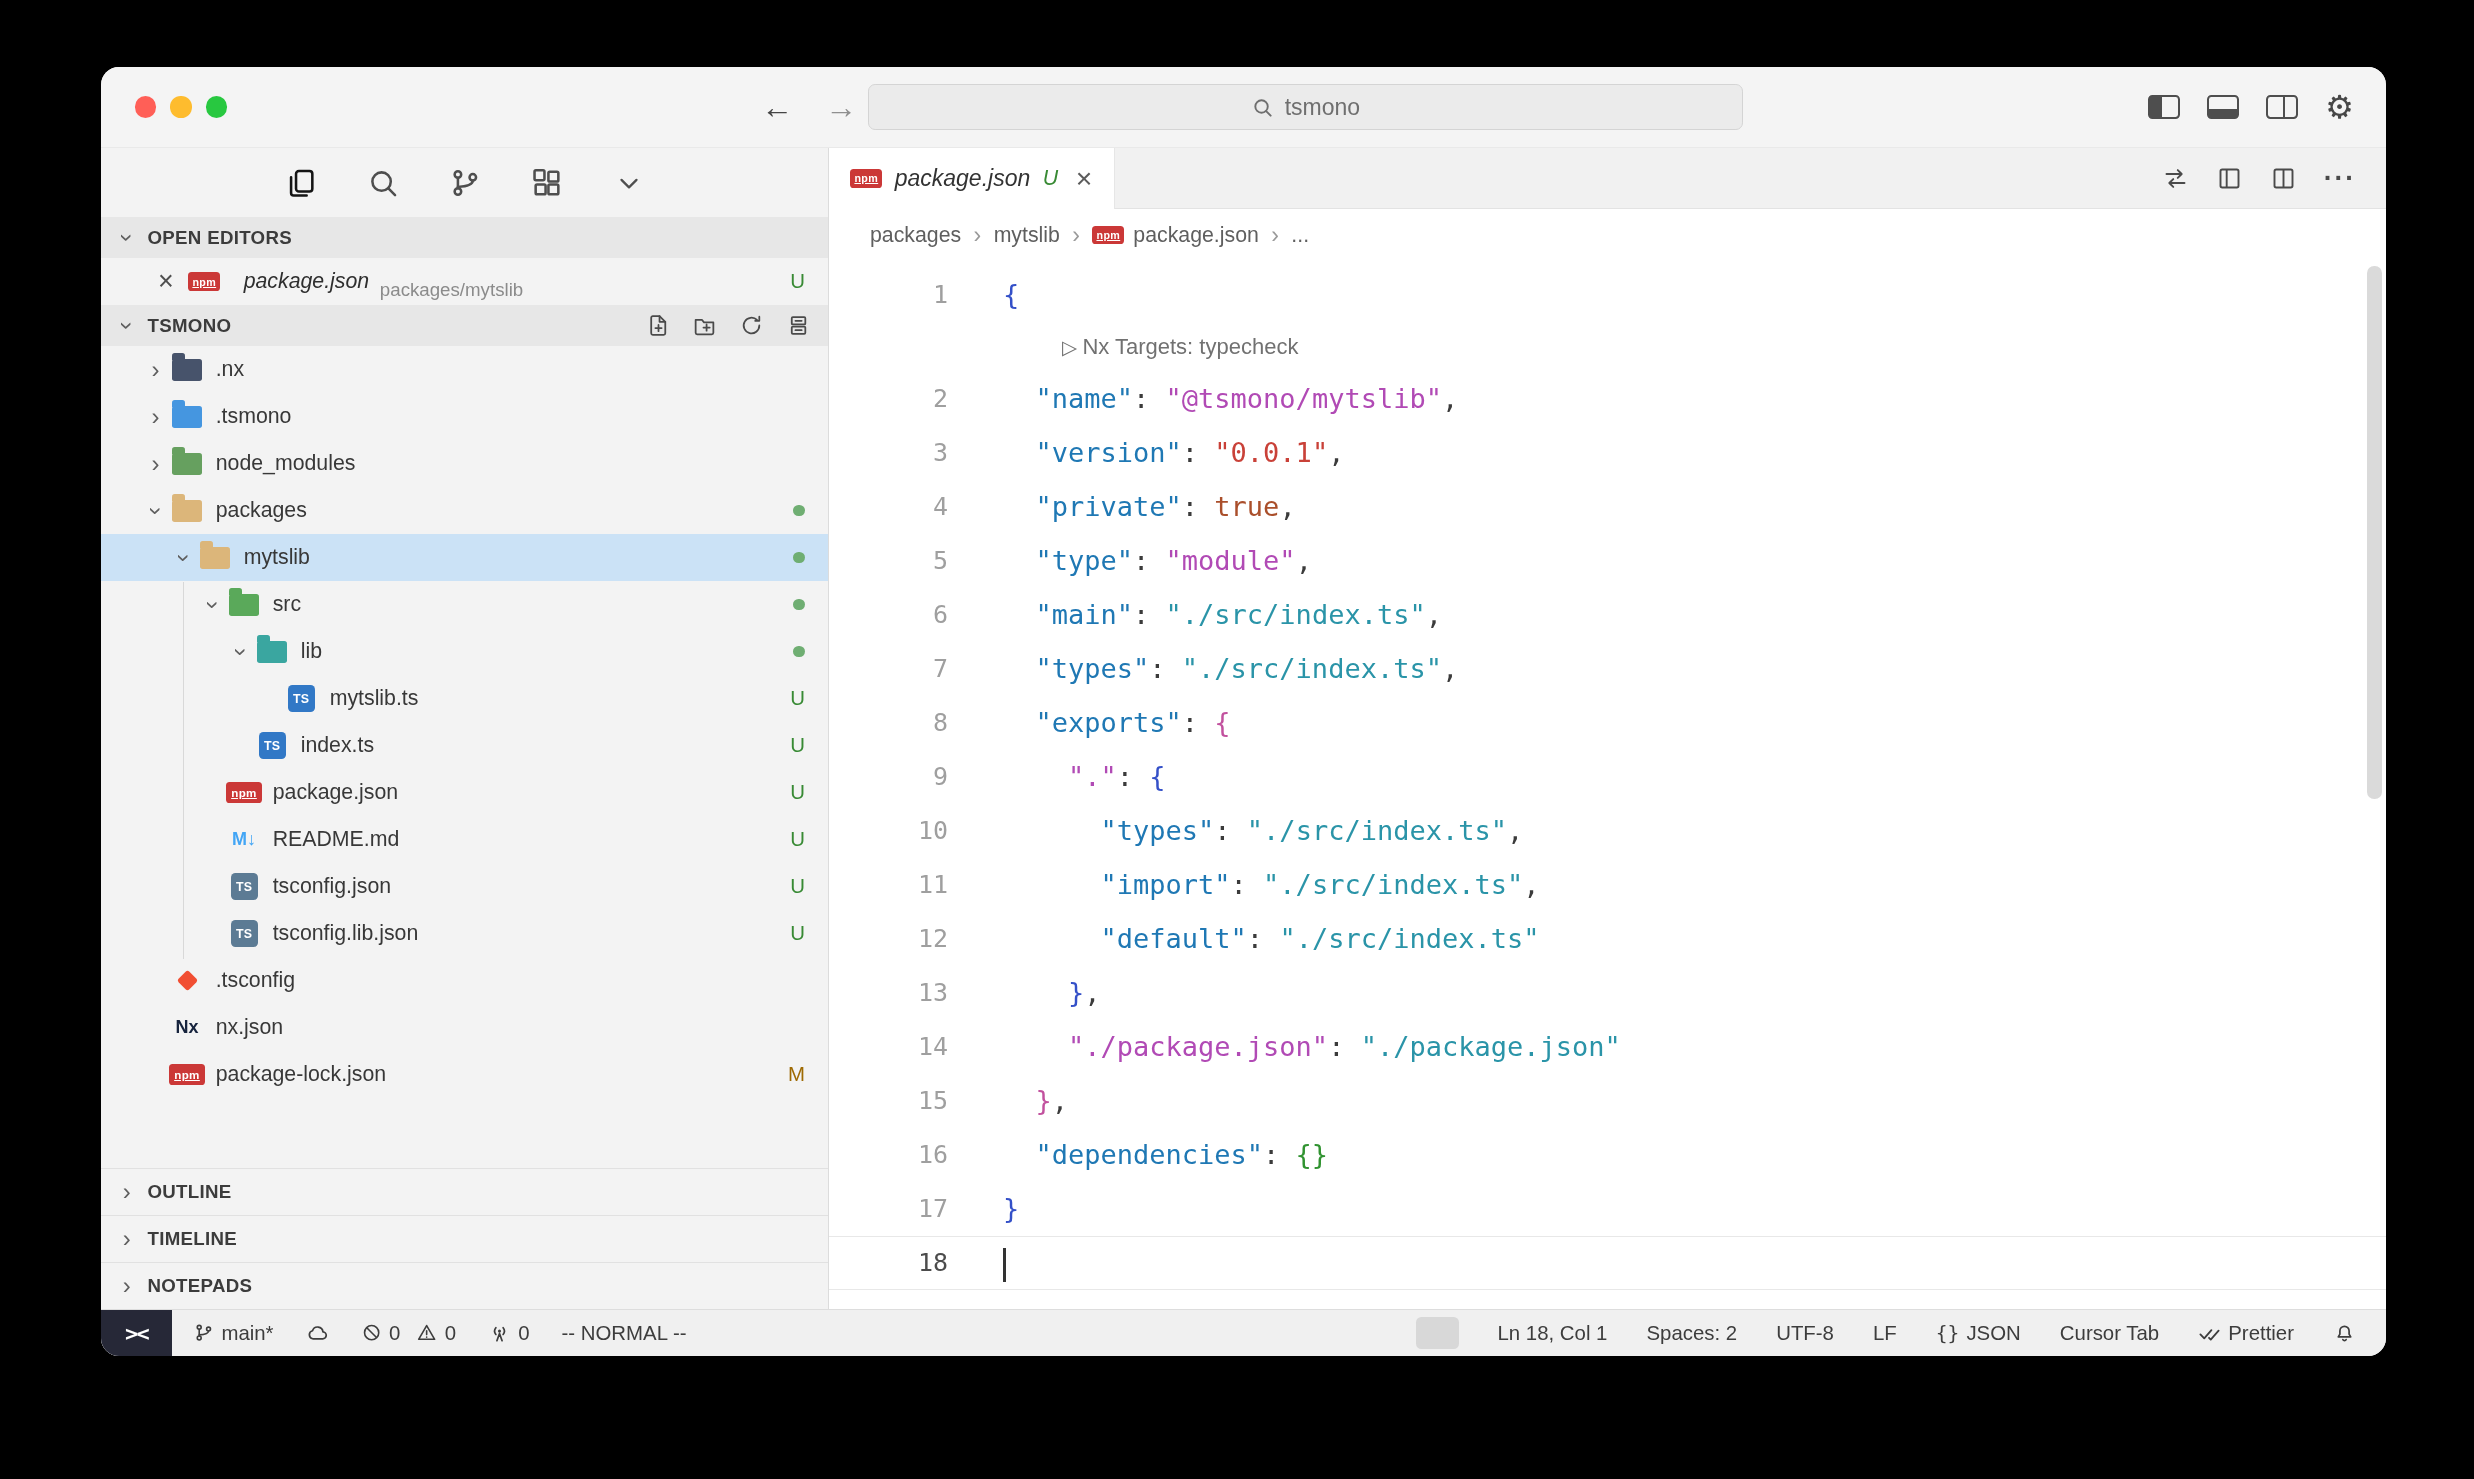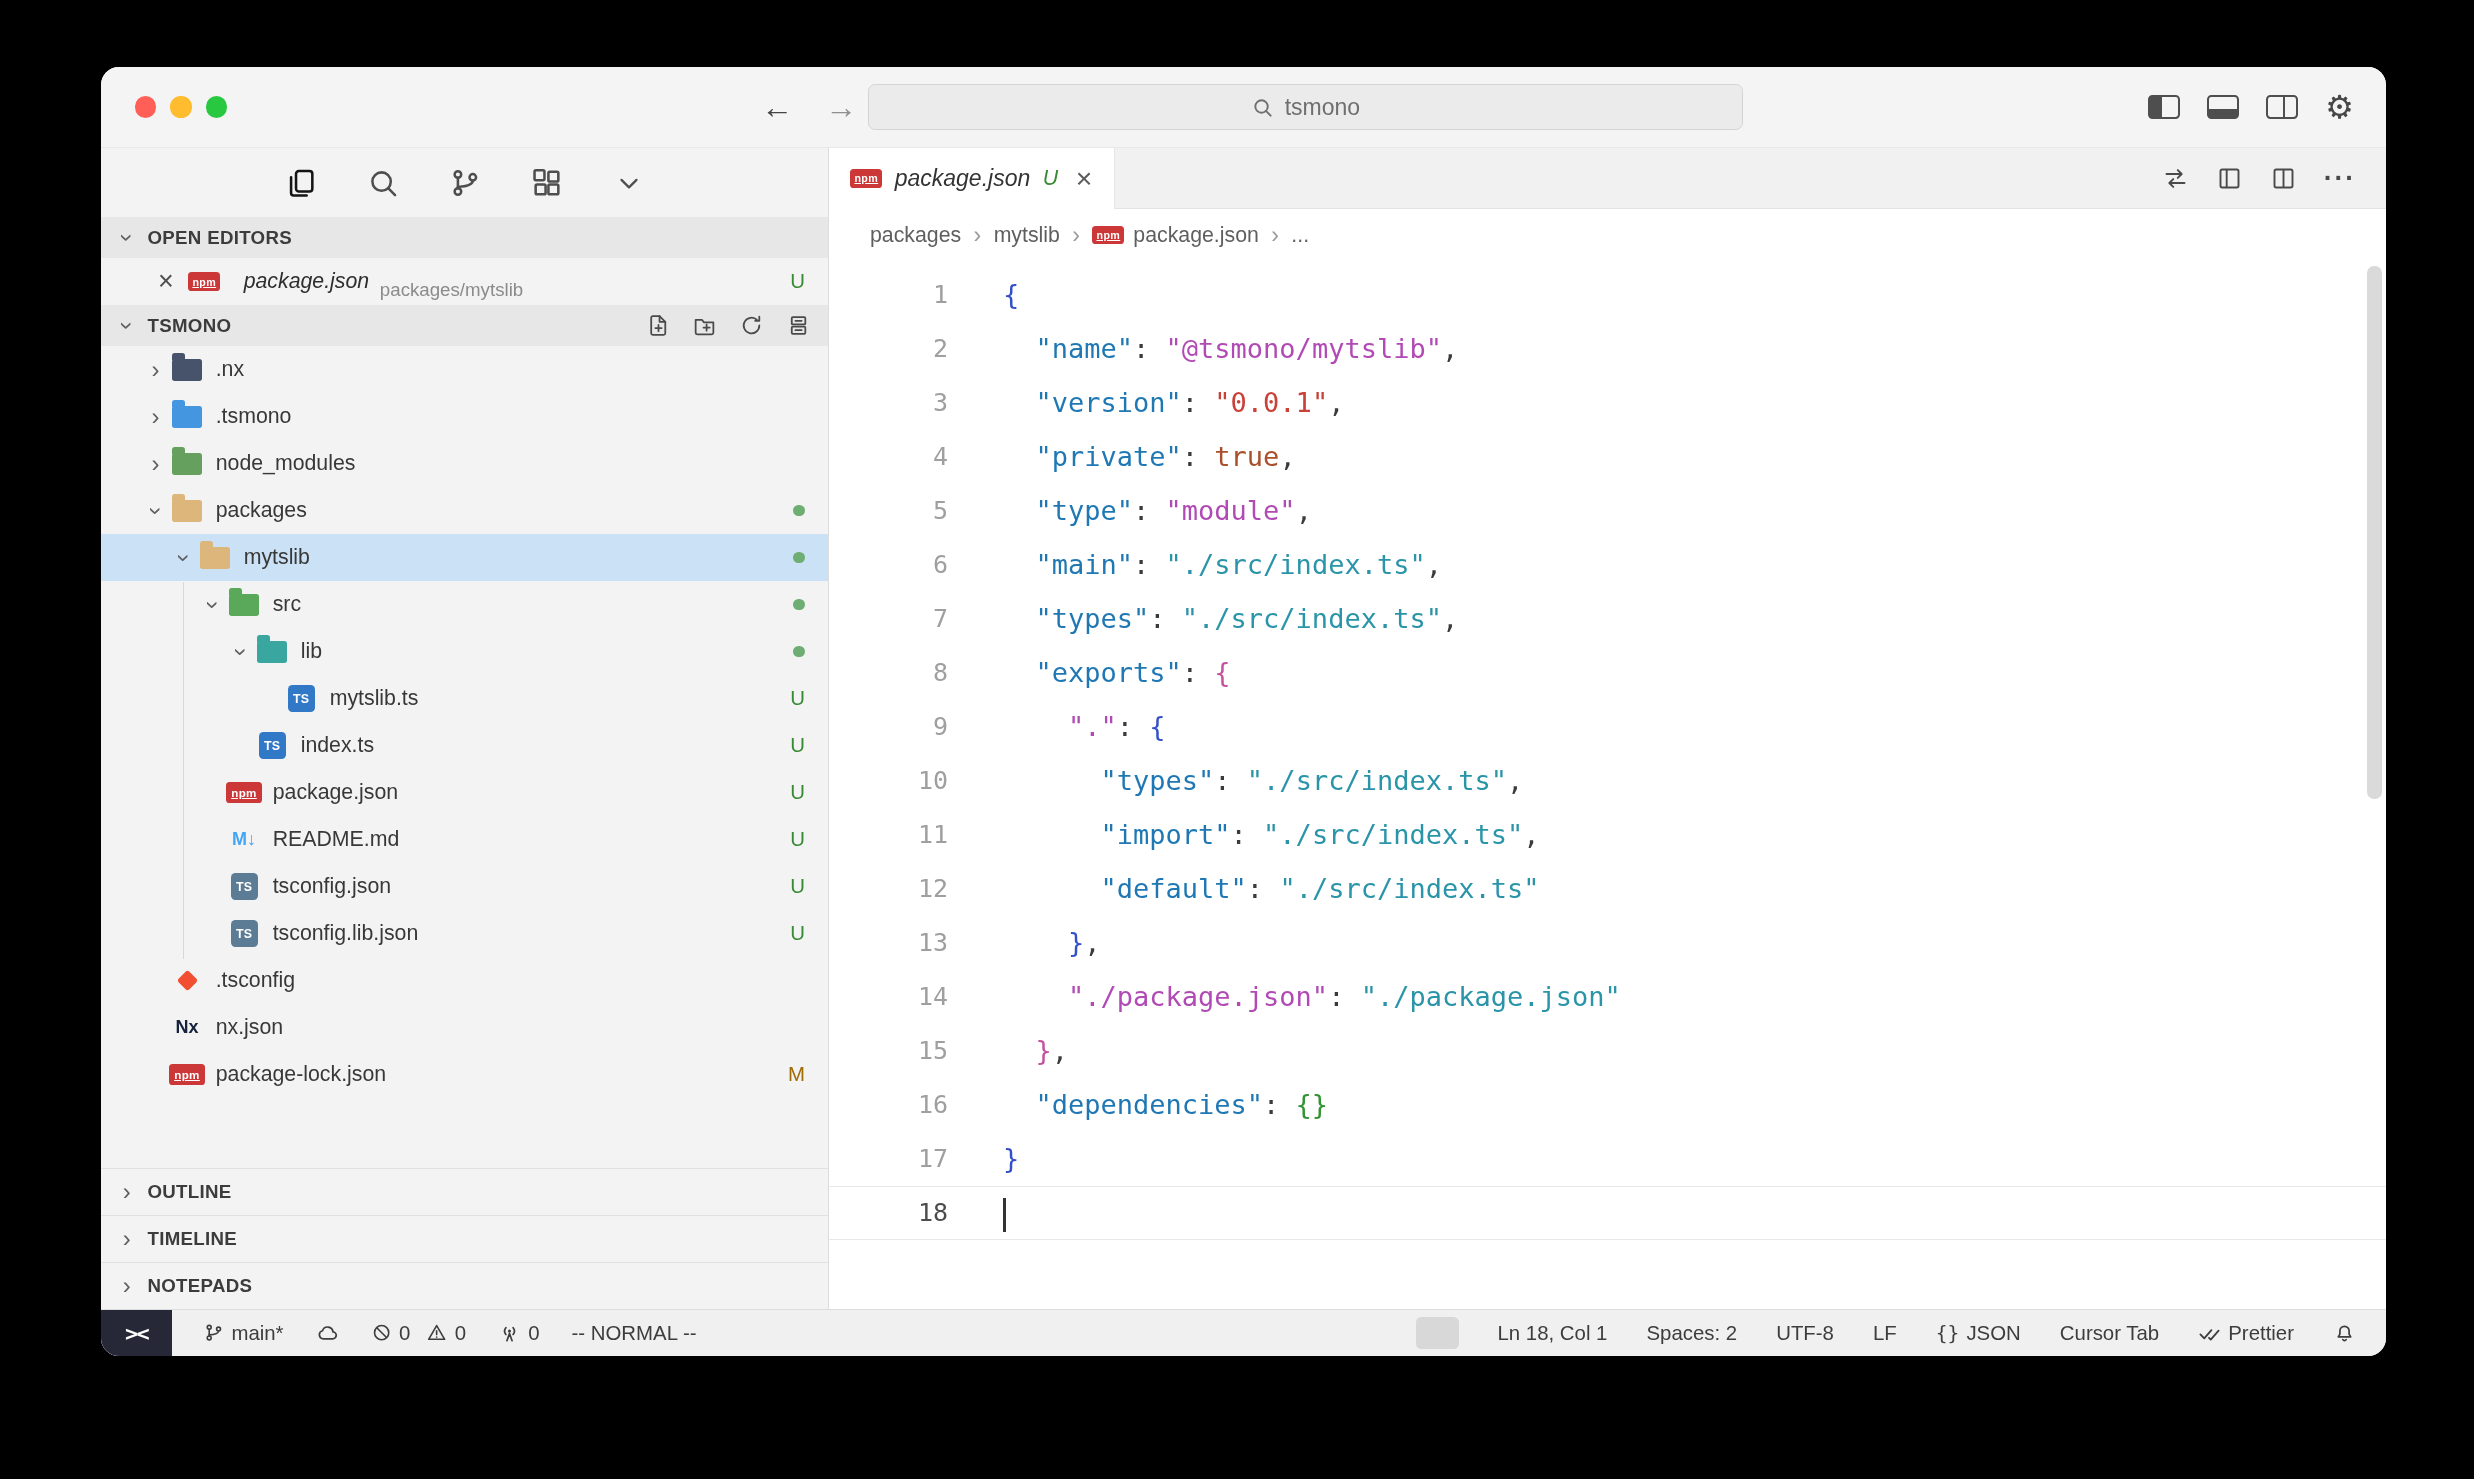--- a/index.html
+++ b/index.html
@@ -95,21 +95,21 @@
   .lens-play{font-family:"DejaVu Sans",sans-serif;font-size:19.6px;margin-right:5.3px;}
   .caret{display:inline-block;width:2.7px;height:34px;background:#333;vertical-align:middle;margin-right:-2.7px;}
   .t-pl{color:#3b3b3b}.t-key{color:#1f78b4}.t-str{color:#b14ab5}.t-path{color:#2a94a8}
   .t-num{color:#c94138}.t-bool{color:#aa4f2b}.t-b1{color:#3450c8}.t-b2{color:#c2519e}.t-b3{color:#319331}
   .scroll-thumb{position:absolute;right:4.4px;top:5.3px;width:14.2px;height:533px;background:#c6c6c6;opacity:.65;border-radius:7.1px;}
   
   .statusbar{height:46px;flex:none;background:#f0f0f0;border-top:0.9px solid #dddddd;display:flex;align-items:center;
              font-size:20.4px;color:#3d3d3d;}
   .remote{width:71px;height:100%;background:#262837;color:#fff;display:flex;align-items:center;justify-content:center;
           font-family:"DejaVu Sans Mono",monospace;font-size:22px;font-weight:bold;letter-spacing:-1.8px;flex:none;}
-  .sb-left{display:flex;align-items:center;gap:32px;padding-left:31px;}
+  .sb-left{display:flex;align-items:center;gap:32px;padding-left:21px;}
   .sb-item{display:inline-flex;align-items:center;gap:7.1px;white-space:nowrap;}
   .sb-item svg{stroke:currentColor;}
   .sb-right{margin-left:auto;display:flex;align-items:center;gap:39px;padding-right:30px;}
   .zoombox{background:#d8d8d8;border-radius:5.3px;width:43px;height:32px;display:flex;align-items:center;justify-content:center;}
   .lang-ic{font-family:"DejaVu Sans Mono",monospace;font-size:19.6px;}
 </style>
 </head>
 <body>
 
 <div class="window">
@@ -431,20 +431,21 @@
           </span>
           <span class="bc-sep">›</span>
           <span class="bc-item">
             <span>...</span>
           </span>
         </div>
 
       <div class="code-area">
         <div id="code">
             <div class="cl"><span class="ln">1</span><span class="ct"><span class="t-b1">{</span></span></div>
+            <div class="cl lens"><span class="ln"></span><span class="ct"><span class="lens-play">▷</span><span class="lens-label">Nx Targets: typecheck</span></span></div>
             <div class="cl"><span class="ln">2</span><span class="ct"><span class="t-pl">  </span><span class="t-key">"name"</span><span class="t-pl">: </span><span class="t-str">"@tsmono/mytslib"</span><span class="t-pl">,</span></span></div>
             <div class="cl"><span class="ln">3</span><span class="ct"><span class="t-pl">  </span><span class="t-key">"version"</span><span class="t-pl">: </span><span class="t-num">"0.0.1"</span><span class="t-pl">,</span></span></div>
             <div class="cl"><span class="ln">4</span><span class="ct"><span class="t-pl">  </span><span class="t-key">"private"</span><span class="t-pl">: </span><span class="t-bool">true</span><span class="t-pl">,</span></span></div>
             <div class="cl"><span class="ln">5</span><span class="ct"><span class="t-pl">  </span><span class="t-key">"type"</span><span class="t-pl">: </span><span class="t-str">"module"</span><span class="t-pl">,</span></span></div>
             <div class="cl"><span class="ln">6</span><span class="ct"><span class="t-pl">  </span><span class="t-key">"main"</span><span class="t-pl">: </span><span class="t-path">"./src/index.ts"</span><span class="t-pl">,</span></span></div>
             <div class="cl"><span class="ln">7</span><span class="ct"><span class="t-pl">  </span><span class="t-key">"types"</span><span class="t-pl">: </span><span class="t-path">"./src/index.ts"</span><span class="t-pl">,</span></span></div>
             <div class="cl"><span class="ln">8</span><span class="ct"><span class="t-pl">  </span><span class="t-key">"exports"</span><span class="t-pl">: </span><span class="t-b2">{</span></span></div>
             <div class="cl"><span class="ln">9</span><span class="ct"><span class="t-pl">    </span><span class="t-str">"."</span><span class="t-pl">: </span><span class="t-b1">{</span></span></div>
             <div class="cl"><span class="ln">10</span><span class="ct"><span class="t-pl">      </span><span class="t-key">"types"</span><span class="t-pl">: </span><span class="t-path">"./src/index.ts"</span><span class="t-pl">,</span></span></div>
             <div class="cl"><span class="ln">11</span><span class="ct"><span class="t-pl">      </span><span class="t-key">"import"</span><span class="t-pl">: </span><span class="t-path">"./src/index.ts"</span><span class="t-pl">,</span></span></div>

